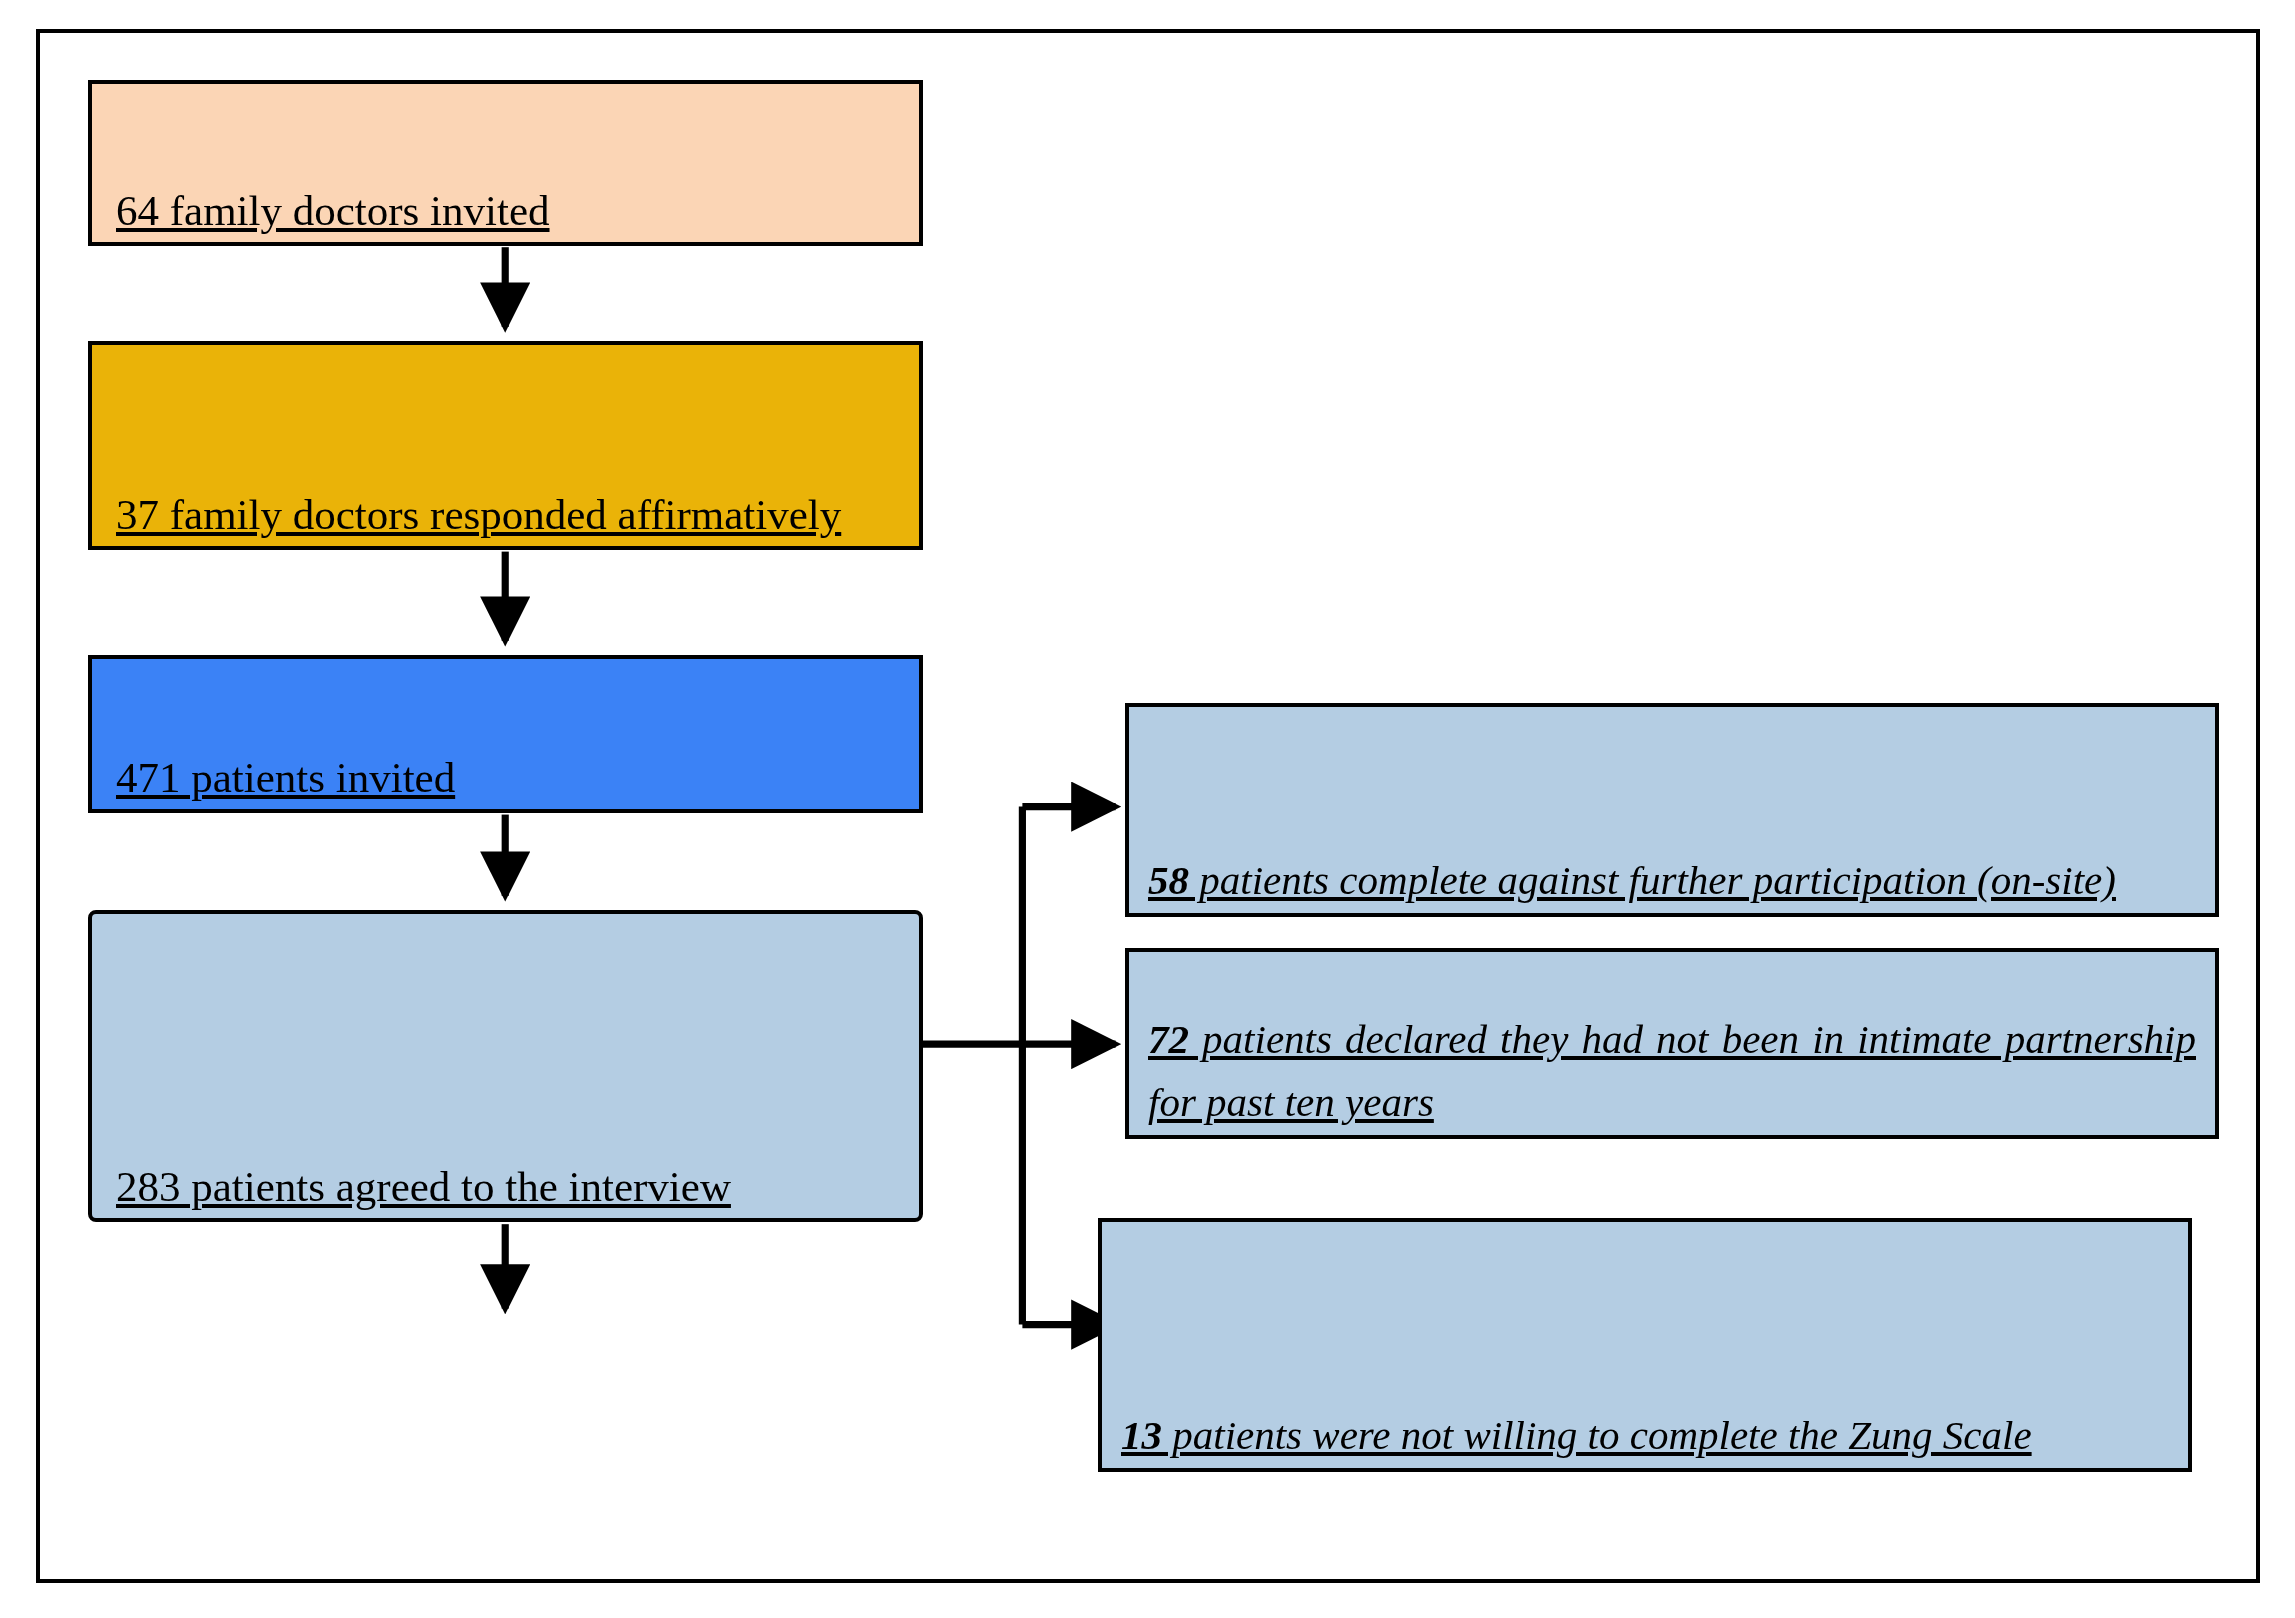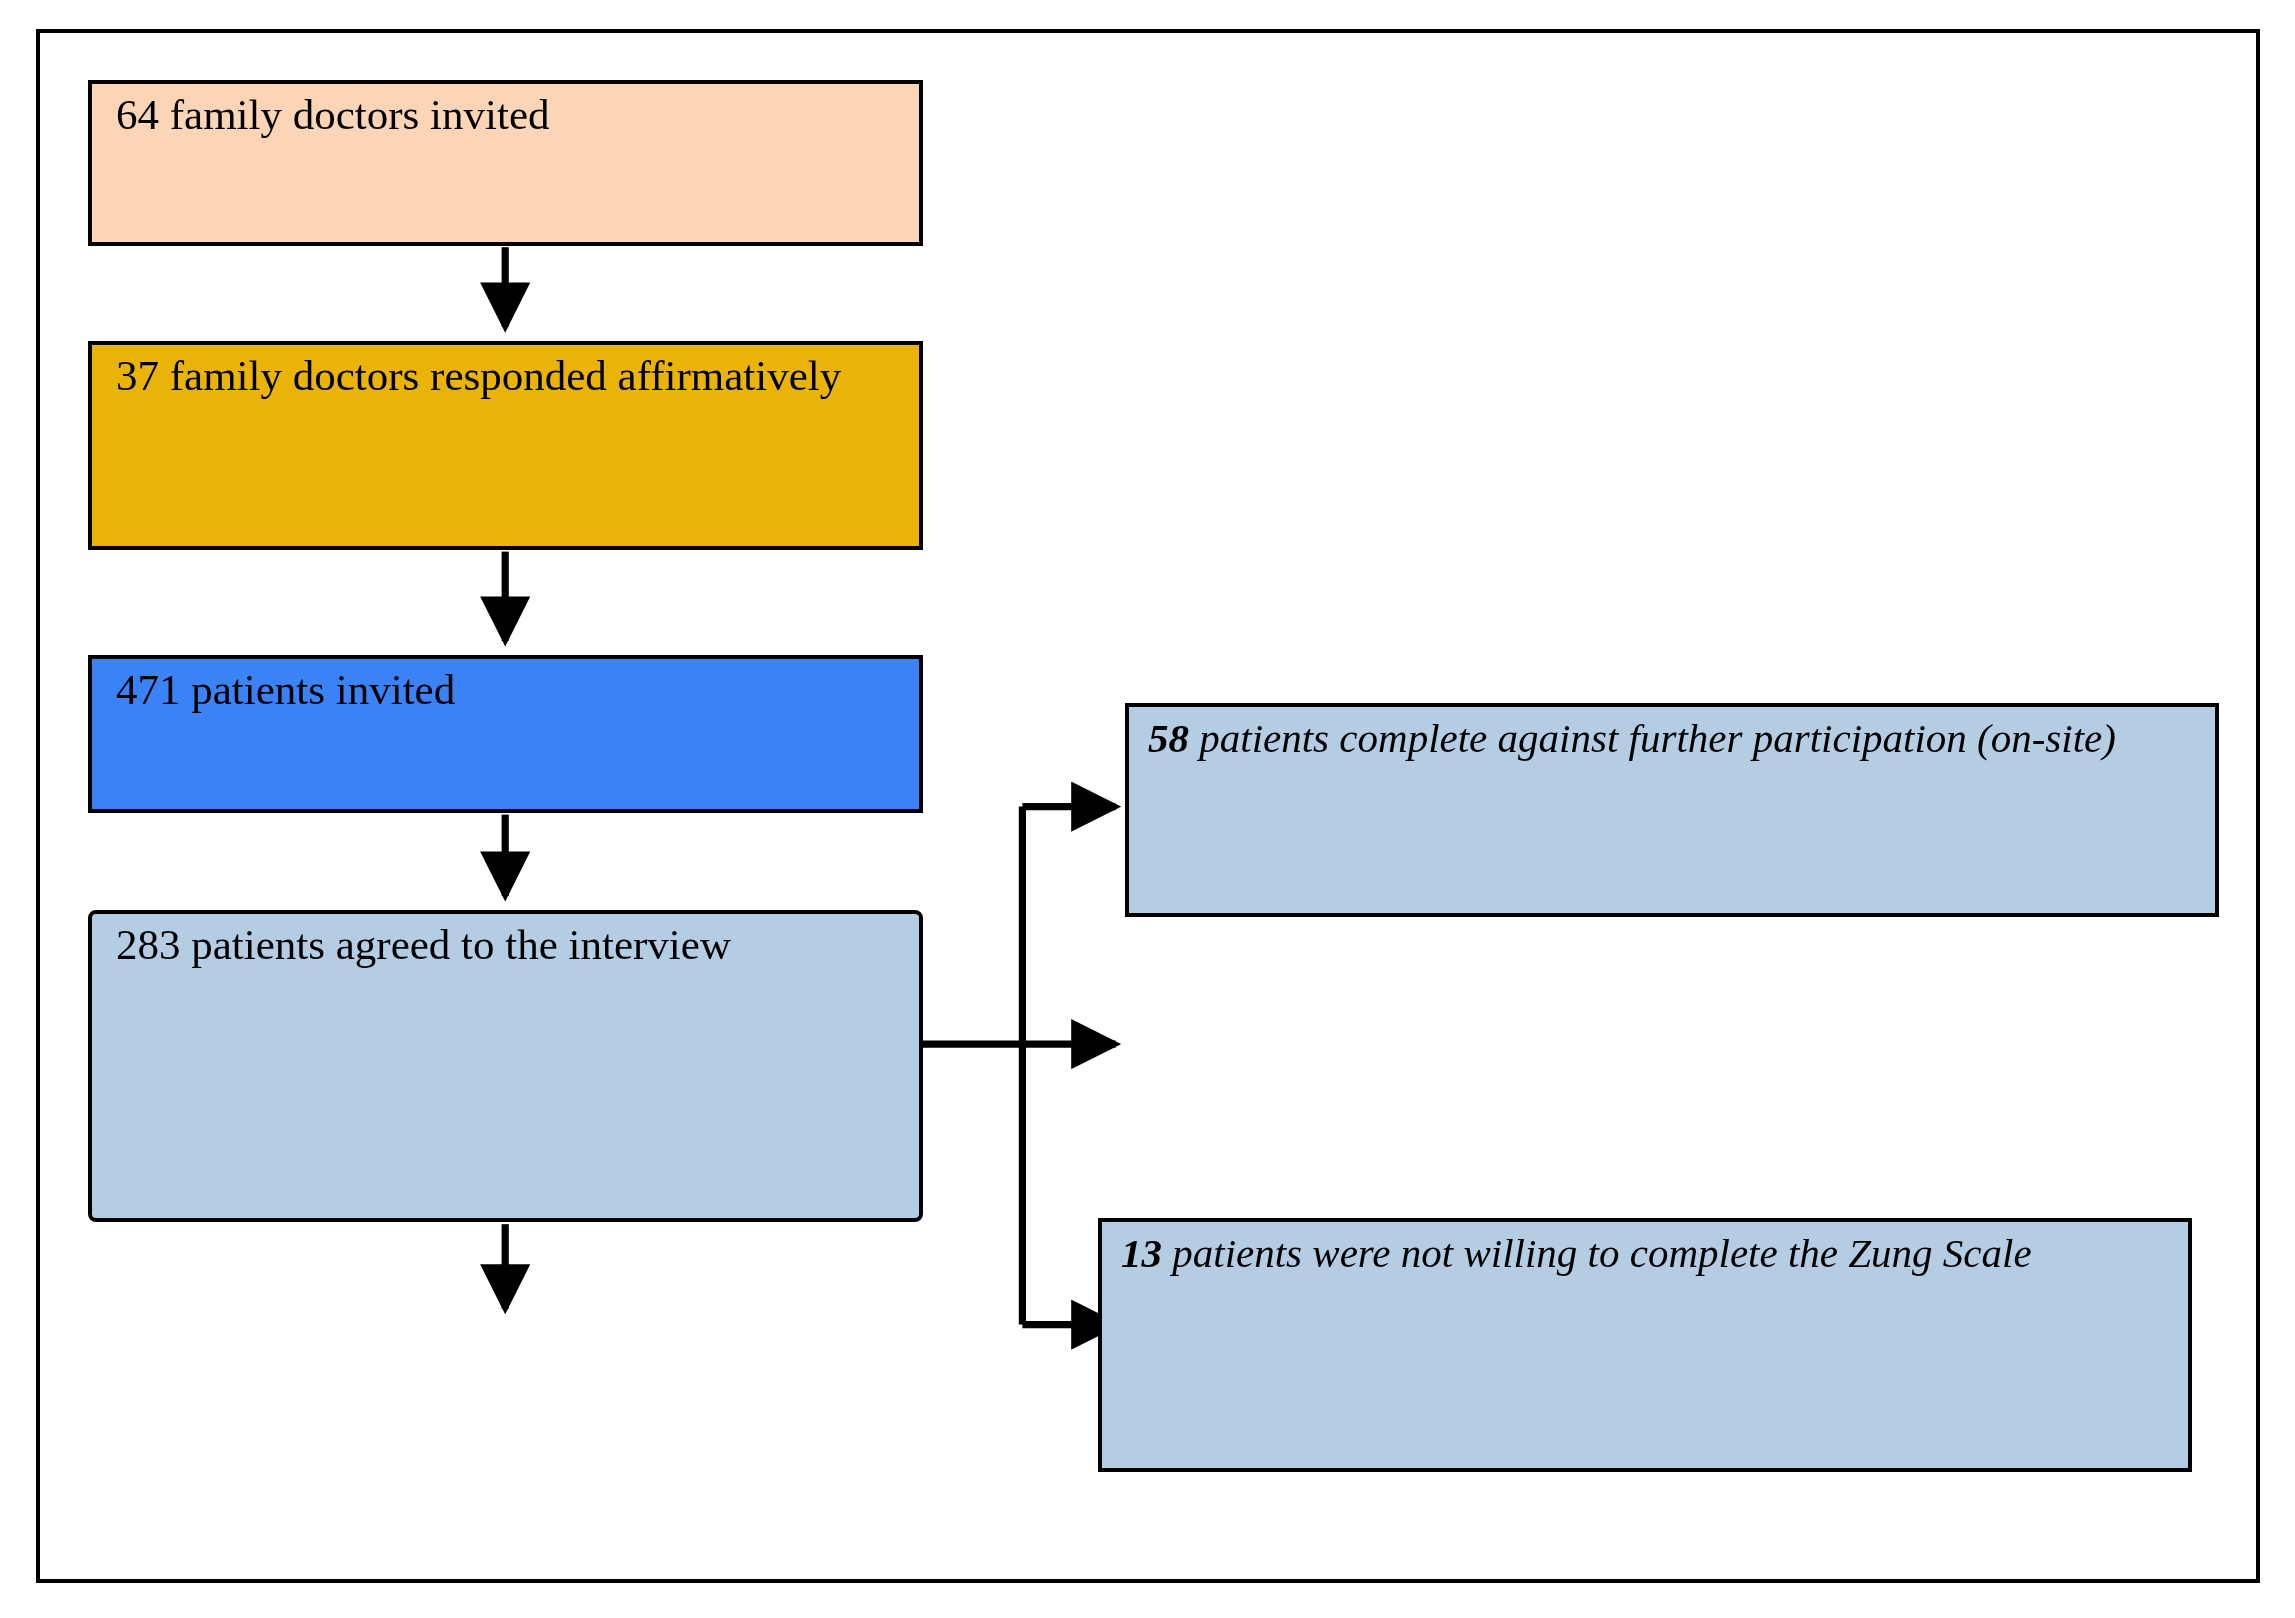--- a/index.html
+++ b/index.html
@@ -43,22 +43,23 @@
     pointer-events: none;
   }
 
   
   .flow-box {
     position: absolute;
     box-sizing: border-box;
     border: 4.8px solid #000000;
     display: flex;
     flex-direction: column;
-    justify-content: flex-start;
+    justify-content: flex-end;
     background: #ffffff;
+    text-decoration: underline;
   }
   .flow-box .box-text {
     display: block;
     padding: 0 24px;
     font-size: 43px;
     line-height: 1.45;
     color: #000000;
     white-space: pre-line;
   }
 
@@ -148,19 +149,22 @@
 
   <div id="box-patients-agreed" class="flow-box fill-blue-mid">
     <span class="box-text">283 patients agreed to the interview</span>
   </div>
 
 
   <div id="box-excl-declined" class="flow-box fill-blue-mid side-box">
     <span class="box-text"><span class="lead-num">58</span><span> patients complete against further participation (on-site)</span></span>
   </div>
 
+  <div id="box-excl-no-partner" class="flow-box fill-blue-mid side-box">
+    <span class="box-text"><span class="lead-num">72</span><span> patients declared they had not been in intimate partnership for past ten years</span></span>
+  </div>
 
   <div id="box-excl-zung" class="flow-box fill-blue-mid side-box">
     <span class="box-text"><span class="lead-num">13</span><span> patients were not willing to complete the Zung Scale</span></span>
   </div>
 
 </div>
 
 
 </body></html>

